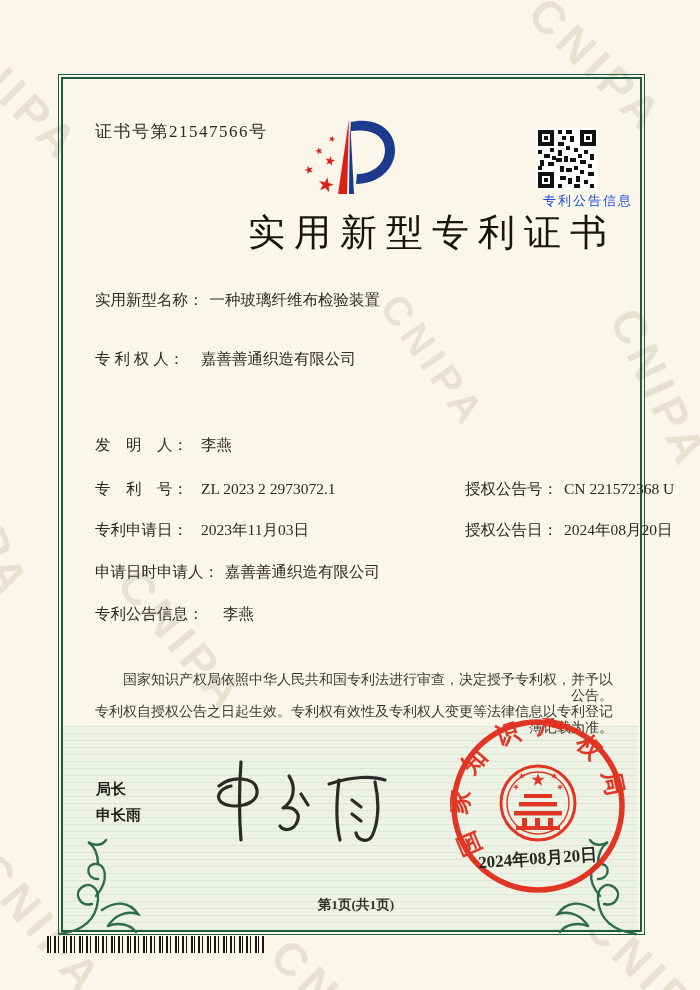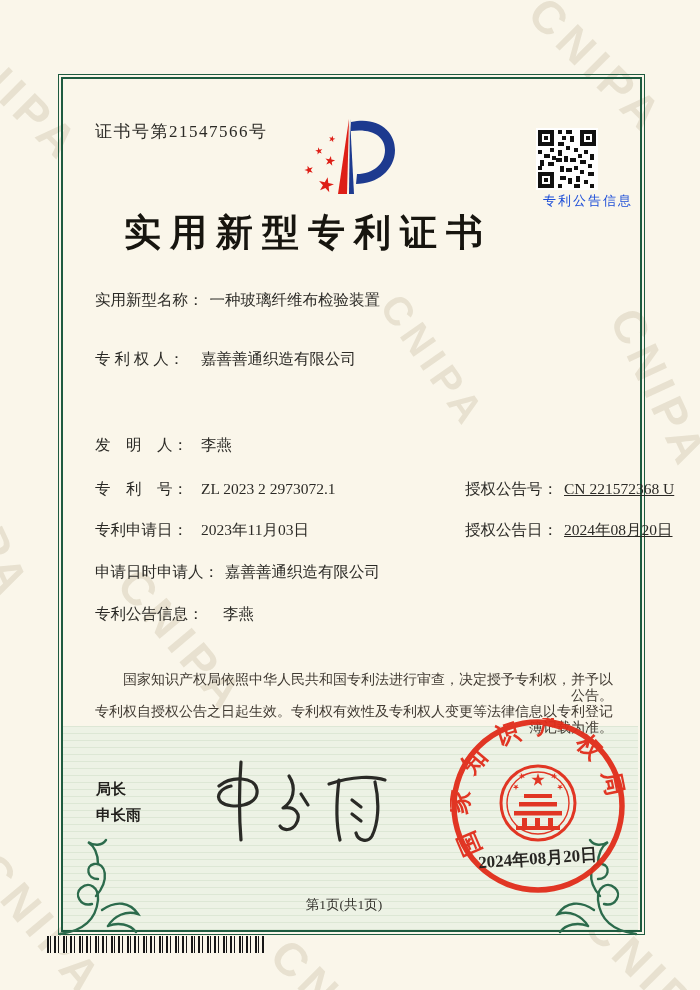--- a/index.html
+++ b/index.html
@@ -14,27 +14,27 @@
          border:1px solid #1e5b40;}
   .frame-inner{position:absolute;left:2px;top:2px;right:2px;bottom:2px;border:2px solid #1e5b40;}
   
   .band{position:absolute;left:63px;top:726px;width:575px;height:204px;
         background:repeating-linear-gradient(180deg,#dde7d5 0 1px,#edf2e5 1px 7px);}
   
   .certno{position:absolute;left:95px;top:120px;font-size:17px;letter-spacing:1.5px;}
   .logo{position:absolute;left:283px;top:110px;}
   .qr{position:absolute;left:536px;top:128px;}
   .qr-caption{position:absolute;left:517px;top:192px;font-size:13px;letter-spacing:2px;color:#1d4ed8;margin-left:26px;}
-  .title{position:absolute;left:0;top:208px;width:616px;text-align:center;
-         font-size:37px;font-weight:bold;letter-spacing:9px;color:#17150f;}
+  .title{position:absolute;left:0;top:208px;width:616px;text-align:right;
+         font-size:37px;font-weight:normal;letter-spacing:9px;color:#17150f;}
   
   .row{position:absolute;left:95px;font-size:15.5px;white-space:nowrap;}
   .row .lab{display:inline-block;min-width:100px;}
   .row .val{margin-left:6px;text-align:center;}
-  .col2{position:absolute;left:370px;top:0;text-decoration:underline;}
+  .col2{position:absolute;left:370px;top:0;}
   .r1{top:290px}.r2{top:349px}.r3{top:392px}.r4{top:435px}
   .r5{top:479px}.r6{top:520px}.r7{top:562px}.r8{top:604px}
   
   .statement{position:absolute;left:85px;top:672px;width:528px;font-size:14px;
              line-height:16px;color:#403a32;text-align:right;}
   .statement .l1{text-indent:2em;}
   
   .signer-title{position:absolute;left:96px;top:780px;font-size:15px;font-weight:bold;
                 font-family:Liberation Mono, monospace;color:#23221e;}
   .signer-name{position:absolute;left:96px;top:806px;font-size:15px;font-weight:bold;
@@ -43,21 +43,21 @@
   
   .seal{position:absolute;left:450px;top:718px;opacity:0.95;}
   
   .flr{position:absolute;}
   .flr-bl{left:52px;top:838px;}
   .flr-br{left:548px;top:838px;transform:scaleX(-1);}
   
   .barcode{position:absolute;left:47px;top:936px;width:218px;height:17px;
     background:repeating-linear-gradient(90deg,#161616 0 2px,#faf6ea 2px 3px,#161616 3px 4px,
     #faf6ea 4px 7px,#161616 7px 9px,#faf6ea 9px 11px,#161616 11px 12px,#faf6ea 12px 16px);}
-  .footer{position:absolute;left:0;top:896px;width:688px;text-align:center;font-size:13.5px;color:#33322c;}
+  .footer{position:absolute;left:12px;top:896px;width:688px;text-align:center;font-size:13.5px;color:#33322c;font-weight:bold;}
 </style>
 </head>
 <body>
 
 <div id="page">
 
   <span class="wm" style="left:-28px;top:14px">CNIPA</span>
   <span class="wm" style="left:556px;top:-14px">CNIPA</span>
   <span class="wm" style="left:408px;top:286px;font-size:40px;transform:rotate(55deg)">CNIPA</span>
   <span class="wm" style="left:648px;top:300px;transform:rotate(65deg)">CNIPA</span>

